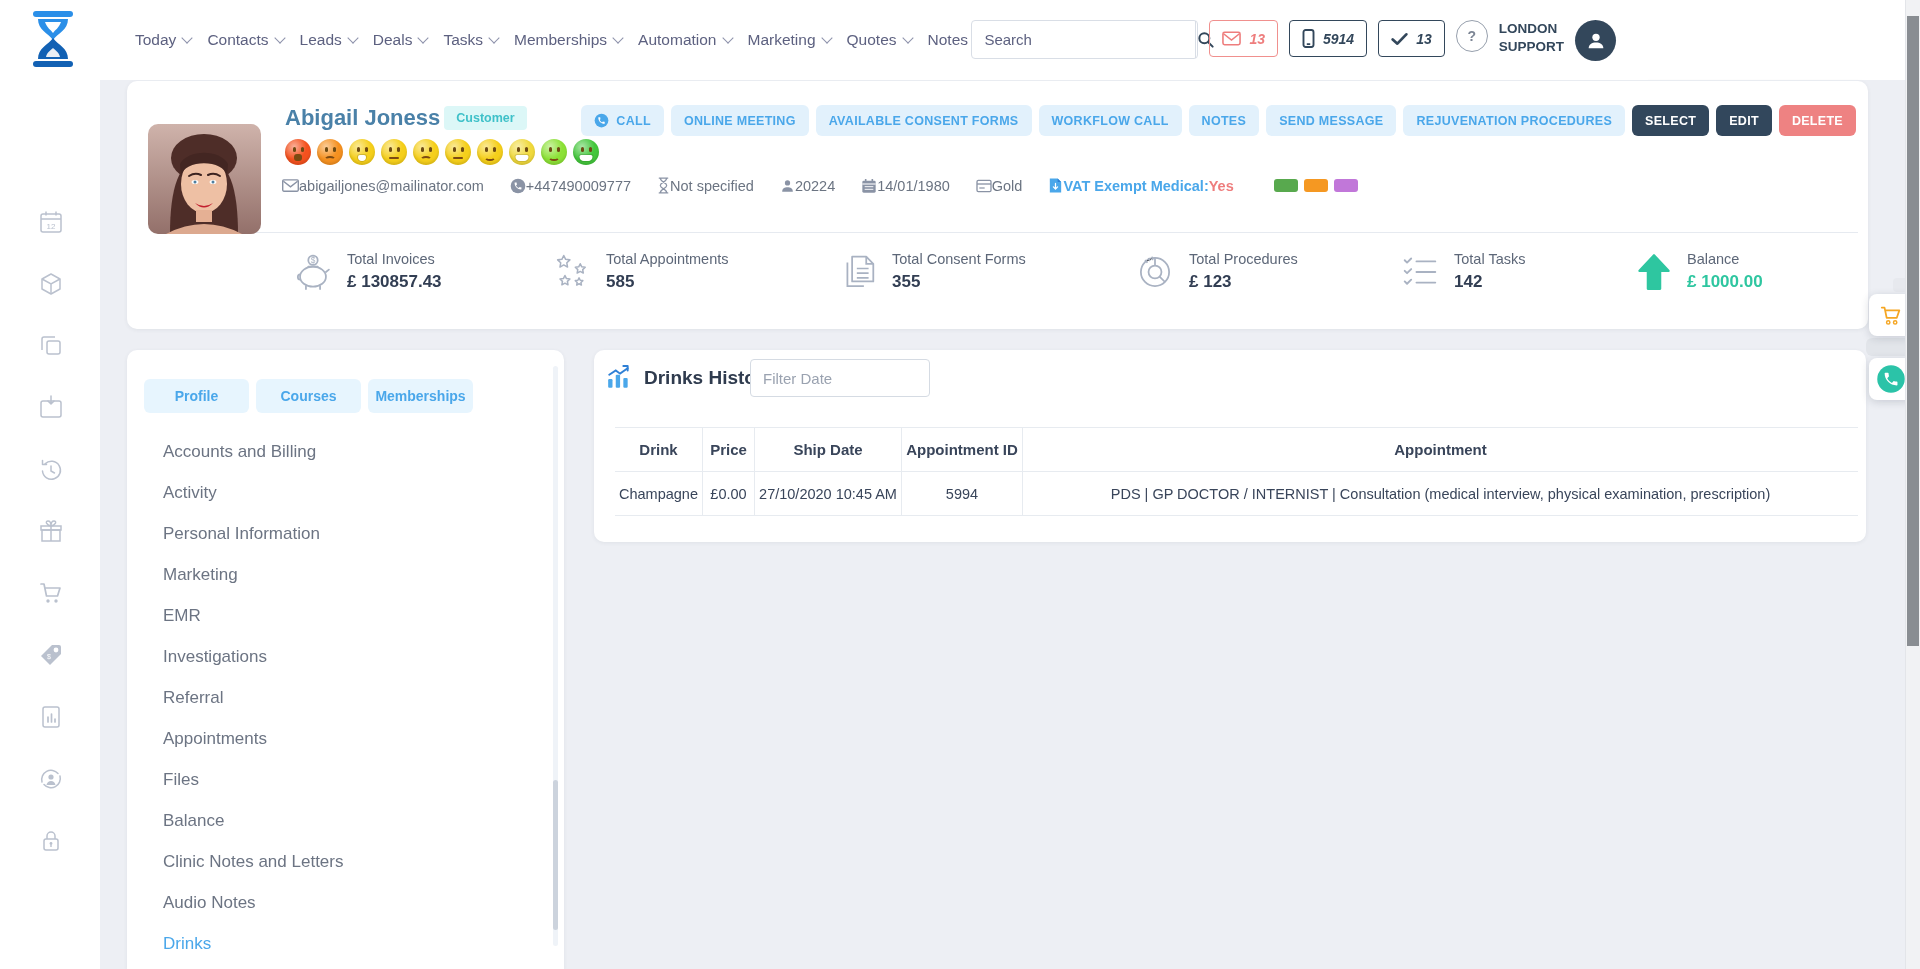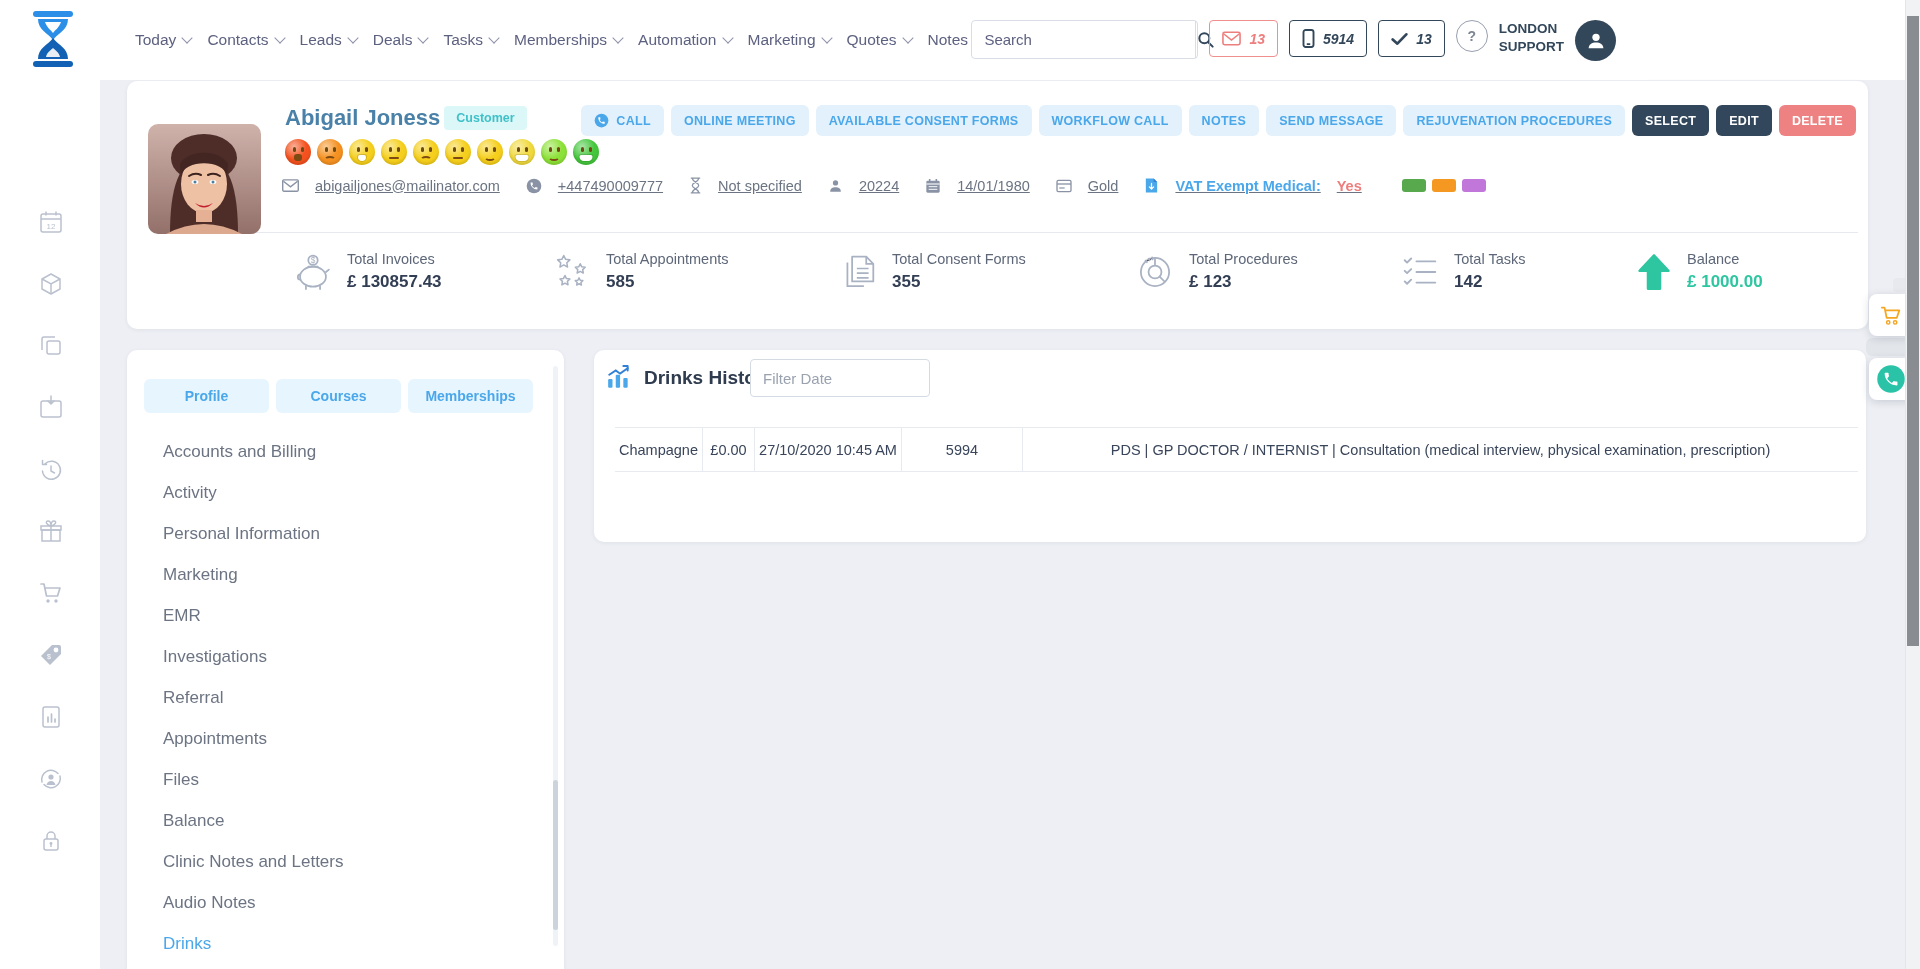--- a/index.html
+++ b/index.html
@@ -38,38 +38,38 @@
   .emoji{width:26px;height:26px;border-radius:50%;position:relative;display:inline-block;box-shadow:inset 0 -2px 3px rgba(0,0,0,.14);cursor:pointer;}
   .emoji::before{content:"";position:absolute;top:8px;left:8px;width:3px;height:5px;border-radius:2px;background:#6d4a12;box-shadow:8px 0 0 #6d4a12;}
   .emoji::after{content:"";position:absolute;left:50%;transform:translateX(-50%);}
   .m-open::after{bottom:4px;width:8px;height:7px;border-radius:3px;background:#7c4a12;}
   .m-sad::after{bottom:1px;width:12px;height:8px;border:2px solid #7c4a12;border-color:#7c4a12 transparent transparent transparent;border-radius:50%;box-sizing:border-box;}
   .m-open-light::after{bottom:4px;width:8px;height:6px;border-radius:2px 2px 4px 4px;background:#fff;box-shadow:0 0 0 1px rgba(0,0,0,.15);}
   .m-flat::after{bottom:6px;width:10px;height:2.5px;border-radius:2px;background:#7c4a12;}
   .m-smile::after{bottom:4px;width:12px;height:8px;border:2px solid transparent;border-bottom-color:#7c4a12;border-radius:50%;box-sizing:border-box;}
   .m-grin::after{bottom:4px;width:13px;height:6px;border-radius:2px 2px 5px 5px;background:#fff;box-shadow:0 0 0 1px rgba(0,0,0,.12);}
   .contact-row{position:absolute;left:155px;top:96px;display:flex;align-items:center;gap:26px;font-size:14.5px;color:#6b7482;}
-  .c-item{display:flex;align-items:center;gap:16px;white-space:nowrap;text-decoration:underline;}
+  .c-item{display:flex;align-items:center;gap:0;white-space:nowrap;}
   .vat-label{color:#4aa7ea;font-weight:bold;}
   .vat-yes{color:#ee7d7d;font-weight:bold;}
   .chips{display:flex;gap:6px;margin-left:14px;}
   .chip{width:24px;height:13px;border-radius:3px;display:inline-block;cursor:pointer;}
   .hdr-divider{position:absolute;left:103px;top:151px;width:1628px;height:1px;background:#e6eaf0;}
   .actions{position:absolute;right:12px;top:24px;display:flex;gap:7px;}
   .btn{height:31px;border-radius:6px;display:flex;align-items:center;gap:7px;padding:0 13px;font-size:12.5px;font-weight:bold;letter-spacing:.3px;cursor:pointer;white-space:nowrap;box-sizing:border-box;}
   .btn-blue{background:#e2f1fc;color:#4aa7ea;}
   .btn-dark{background:#32475c;color:#fff;}
   .btn-red{background:#ee8282;color:#fff;text-align:right;}
   .stat{position:absolute;top:170px;display:flex;gap:14px;align-items:center;}
   .stat .lb{font-size:14.5px;color:#5d6778;margin-bottom:5px;}
   .stat .vl{font-size:17px;font-weight:bold;color:#323e53;}
   .stat .vl.teal{color:#2ec6a0;}
   
   .tabs{position:absolute;left:17px;top:29px;display:flex;gap:7px;}
-  .tab{width:125px;height:34px;background:#e7f5fe;color:#4aa7ea;font-size:14px;font-weight:bold;border-radius:6px;display:flex;align-items:center;justify-content:center;cursor:pointer;}
+  .tab{width:105px;height:34px;background:#e7f5fe;color:#4aa7ea;font-size:14px;font-weight:bold;border-radius:6px;display:flex;align-items:center;justify-content:center;cursor:pointer;}
   .plist{position:absolute;left:0;top:81px;width:437px;}
   .pitem{position:relative;height:41px;display:flex;align-items:center;padding-left:36px;font-size:17px;color:#6c7483;cursor:pointer;}
   .pitem.active{color:#4aa7ea;}
   .pitem.active .hl{position:absolute;left:20px;top:3px;width:400px;height:35px;background:#eef1f5;border-radius:8px;z-index:-1;}
   .panel-sb-track{position:absolute;right:6px;top:16px;width:5px;height:580px;background:#eff3f8;border-radius:3px;}
   .panel-sb-thumb{position:absolute;right:6px;top:430px;width:5px;height:150px;background:#ccd3dd;border-radius:3px;}
   
   .d-title{position:absolute;left:12px;top:15px;display:flex;align-items:center;gap:12px;}
   .d-title .t{font-size:19px;font-weight:bold;color:#2f3b4e;}
   .filter-inp{position:absolute;left:156px;top:9px;width:180px;height:38px;border:1px solid #d5dbe3;border-radius:4px;box-sizing:border-box;padding:0 12px;font-size:15px;color:#44506a;outline:none;font-family:"Liberation Sans",sans-serif;}
@@ -540,20 +540,27 @@
           <rect x="2" y="13" width="4" height="8" rx="1" fill="#4aa7ea"></rect>
           <rect x="9" y="9" width="4" height="12" rx="1" fill="#4aa7ea"></rect>
           <rect x="16" y="12" width="4" height="9" rx="1" fill="#4aa7ea"></rect>
           <path d="M3 9l6-4 4 3 7-5" fill="none" stroke="#2f80d6" stroke-width="1.8" stroke-linecap="round"></path>
           <path d="M20 1h-4m4 0v4" stroke="#2f80d6" stroke-width="1.8" fill="none" stroke-linecap="round"></path>
         </svg>
       <span class="t">Drinks History</span>
     </div>
     <input class="filter-inp" type="text" placeholder="Filter Date" style="">
     <div class="dtable">
+      <div class="trow head">
+        <div>Drink</div>
+        <div>Price</div>
+        <div>Ship Date</div>
+        <div>Appointment ID</div>
+        <div>Appointment</div>
+      </div>
       <div class="trow">
         <div>Champagne</div>
         <div>£0.00</div>
         <div>27/10/2020 10:45 AM</div>
         <div>5994</div>
         <div>PDS | GP DOCTOR / INTERNIST | Consultation (medical interview, physical examination, prescription)</div>
       </div>
     </div>
   </div>
 

